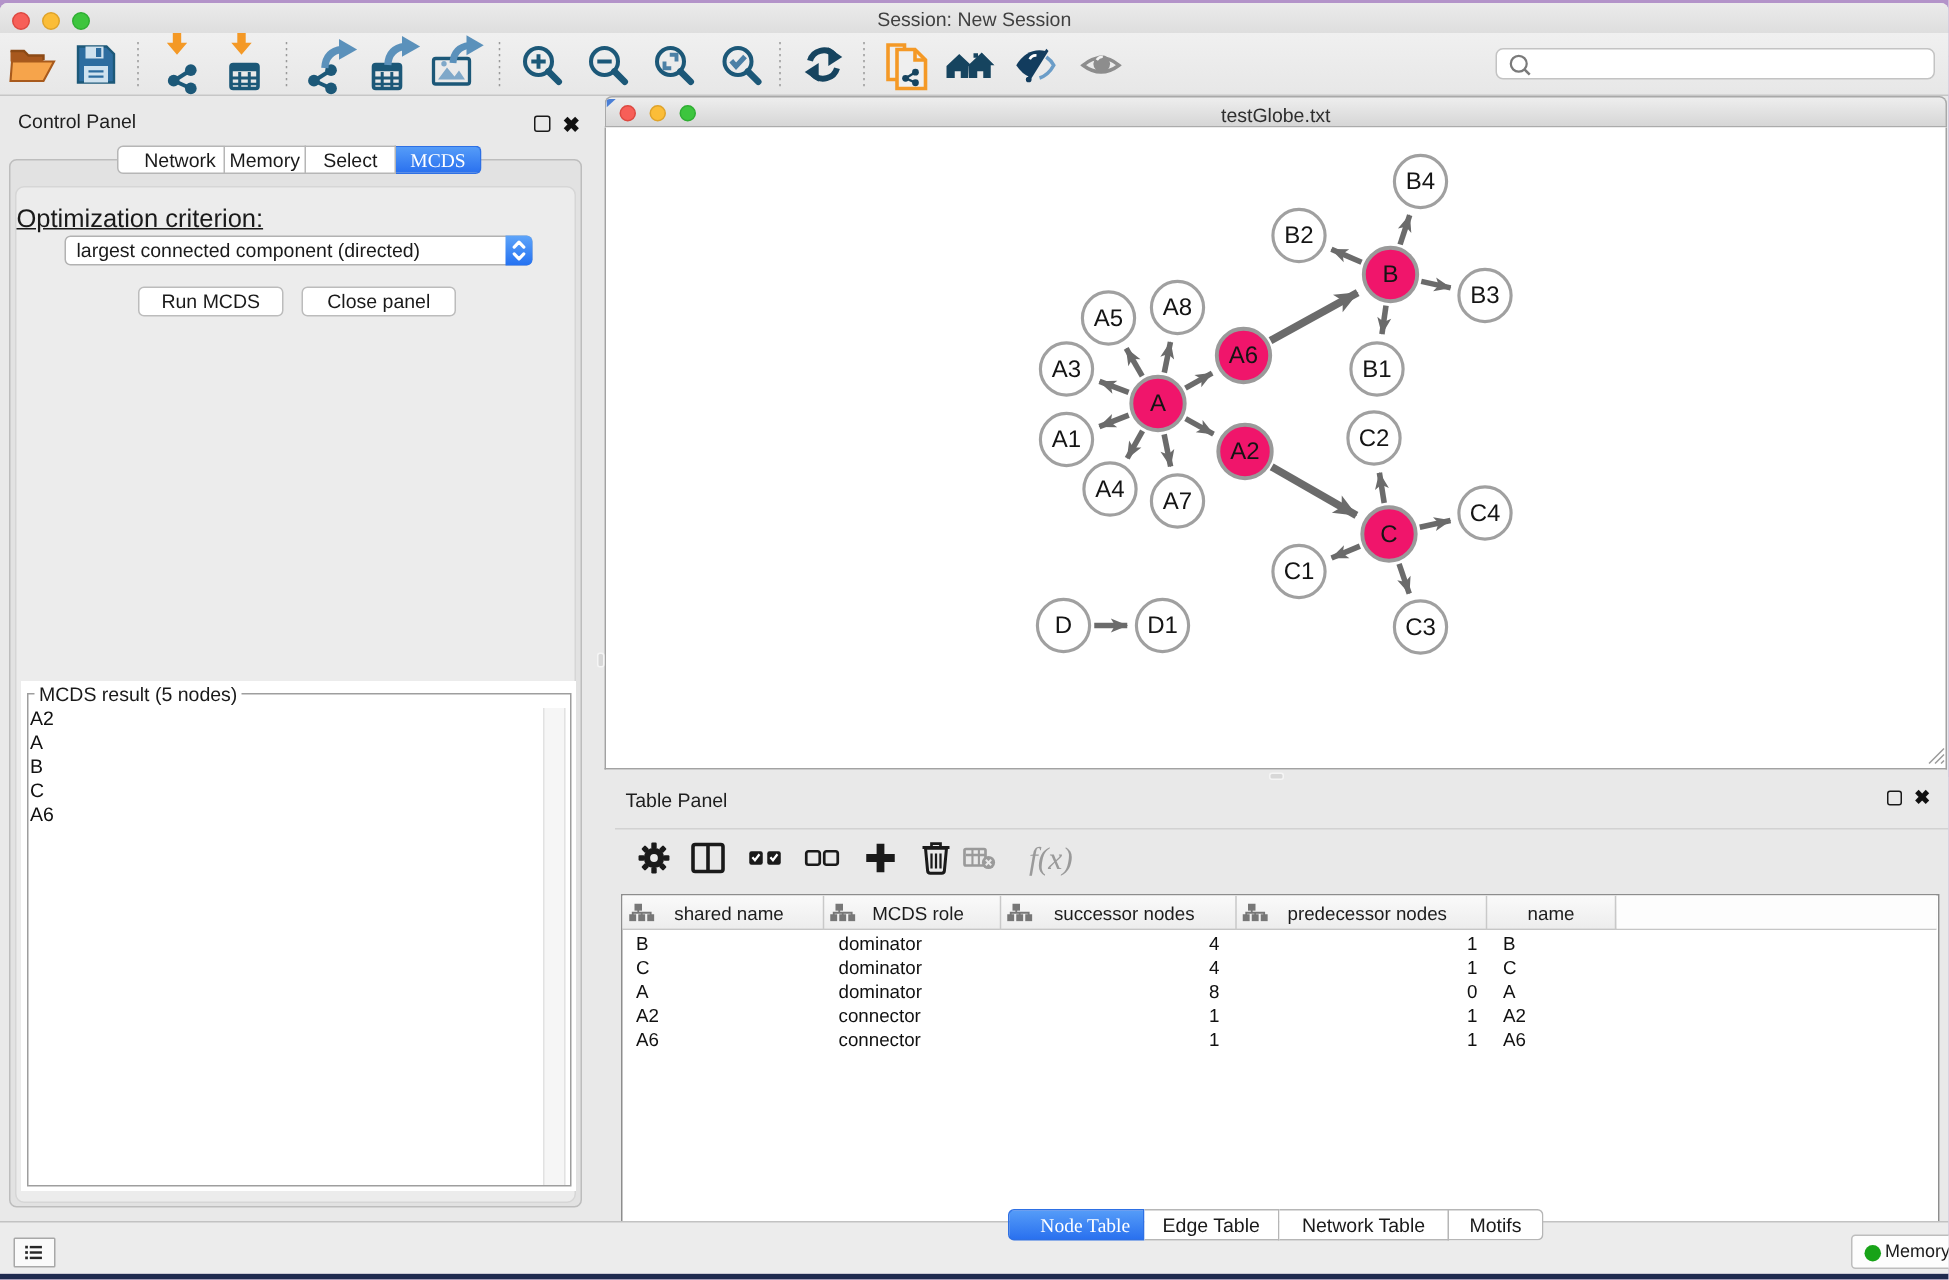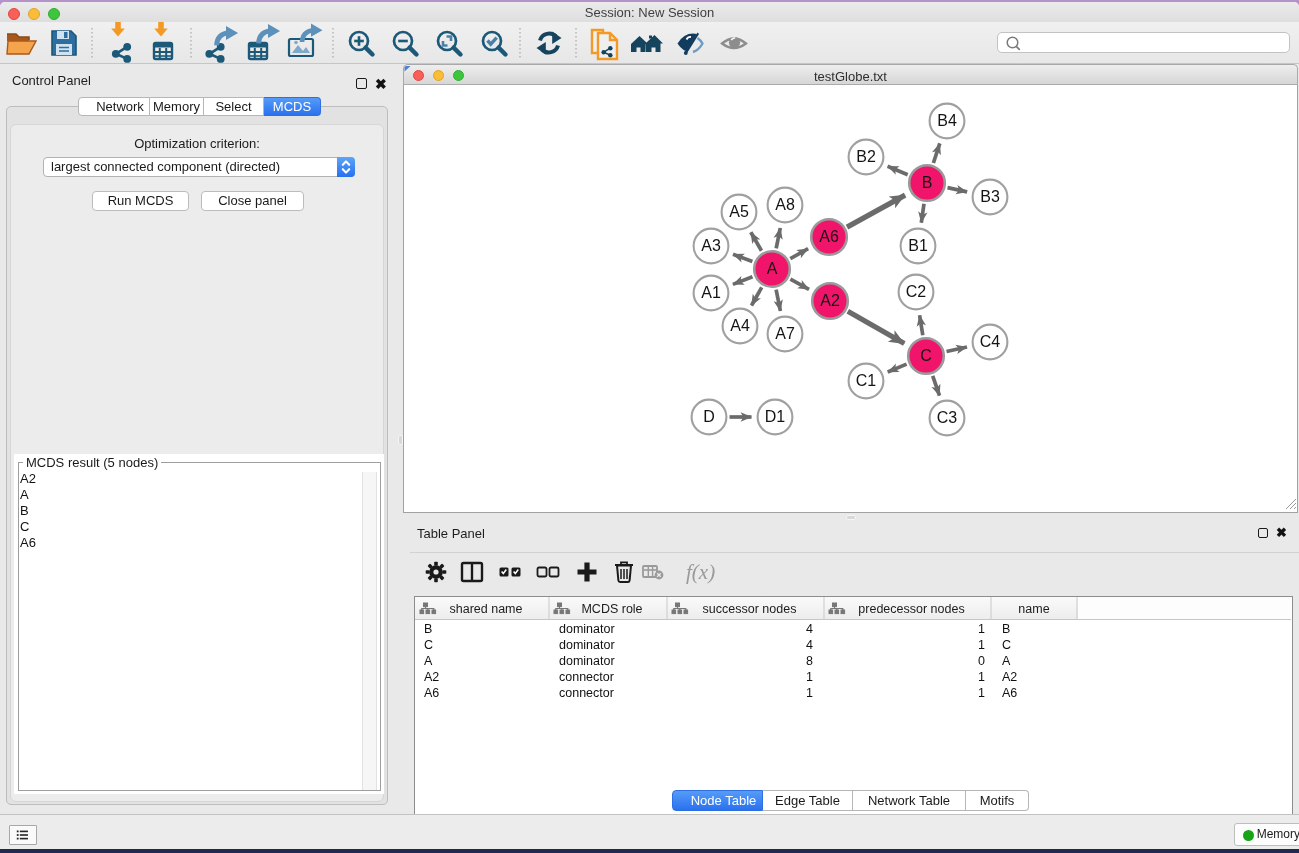--- a/index.html
+++ b/index.html
@@ -21,26 +21,26 @@
 #cpanel { position:absolute; left:0; top:62px; width:397px; height:751px; background:#e9e9e9; }
 #cpanel .hdr { position:absolute; left:12px; top:9px; font-size:13px; color:#1e1e1e; }
 .panbtns { position:absolute; top:10px; }
 .fltico { display:inline-block; width:11px; height:11px; border:1.5px solid #1a1a1a; border-radius:2px; vertical-align:middle; }
 .xico { font-size:14px; font-weight:bold; color:#111; vertical-align:middle; margin-left:8px; }
 
 .seg { position:absolute; display:flex; font-size:13px; }
 .seg .s { background:#fff; border:1px solid #b6b6b6; border-left:none; color:#1a1a1a; text-align:center; line-height:18px; height:19px; }
 .seg .s.first { border-left:1px solid #b6b6b6; border-radius:4px 0 0 4px;padding-left:12px; }
 .seg .s.last { border-radius:0 4px 4px 0; }
-.seg .s.act { background:linear-gradient(#559cf8,#2a71ef); border-color:#2e70e4; color:#fff; }
+.seg .s.act { background:linear-gradient(#559cf8,#2a71ef); border-color:#2e70e4; color:#fff;font-family:Liberation Serif, serif; }
 #cptabs { left:78px; top:33px; z-index:5; }
 #cptabs .s1 { width:72px; } #cptabs .s2 { width:54px; } #cptabs .s3 { width:60px; } #cptabs .s4 { width:57px; }
 #tabpanel { position:absolute; left:6px; top:42px; width:382px; height:699px; background:#e2e2e2; border:1px solid #bdbdbd; border-radius:5px; }
 #innerpanel { position:absolute; left:3px; top:17px; width:374px; height:678px; background:#ececec; border:1px solid #d6d6d6; border-radius:6px; }
-#optlabel { position:absolute; left:0; top:11px; width:100%; text-align:center; font-size:13px; color:#1a1a1a; }
+#optlabel { position:absolute; left:0; top:11px; width:100%; text-align:left; font-size:17px; color:#1a1a1a;text-decoration:underline; }
 #combo { position:absolute; left:32px; top:32px; width:312px; height:20px; background:#fff; border:1px solid #b2b2b2; border-radius:4px; font-size:13px; color:#1a1a1a; line-height:18px; padding-left:7px; }
 #combo .spin { position:absolute; right:-1px; top:-1px; width:18px; height:20px; background:linear-gradient(#5ea4f9,#2471f1); border-radius:0 4px 4px 0; }
 .btn { position:absolute; height:20px; background:#fff; border:1px solid #bcbcbc; border-radius:4px; font-size:13px; color:#1a1a1a; text-align:center; line-height:18px; }
 #runbtn { left:81px; top:66px; width:97px; }
 #closebtn { left:190px; top:66px; width:103px; }
 #mcdsbox { position:absolute; left:3px; top:329px; width:370px; height:340px; background:#fff; font-size:13px; color:#111; }
 #mcdsbox .gb { position:absolute; left:3.5px; top:7.5px; width:363px; height:329px; border:1px solid #9e9e9e; }
 #mcdsbox .legend { position:absolute; left:9px; top:1px; background:#fff; padding:0 3px; font-size:13px; color:#1a1a1a;text-align:right; }
 #mcdsbox .item { position:absolute; left:6px; height:16px; line-height:16px; }
 #mcdsbox .sb { position:absolute; left:348px; top:18px; width:15px; height:318px; background:#f6f6f6; border:1px solid #e2e2e2; border-top:none; border-bottom:none; }
@@ -54,21 +54,21 @@
 #netcanvas { position:absolute; left:0; top:21px; width:895px; height:428px; background:#fff; border:1px solid #a2a2a2; border-top:none; }
 
 #tpanel { position:absolute; left:403px; top:516px; width:896px; height:296px; background:#e9e9e9; }
 #tpanel .hdr { position:absolute; left:14px; top:8px; font-size:13px; color:#1e1e1e; }
 #ttoolbar { position:absolute; left:7px; top:34px; width:889px; height:37px; border-top:1px solid #d2d2d2; }
 #ttable { position:absolute; left:11px; top:78px; width:879px; height:236px; background:#fff; border:1px solid #8d8d8d; }
 #thead { position:absolute; left:0; top:0; width:876px; height:23px; background:linear-gradient(#fafafa,#ededed); border-bottom:1px solid #c6c6c6; }
 .trow { position:absolute; height:16px; font-size:12.5px; color:#111; line-height:16px; }
 #ttabs { left:269px; top:272px; z-index:5; }
 #ttabs .s1 { width:91px; } #ttabs .s2 { width:90px; } #ttabs .s3 { width:113px; } #ttabs .s4 { width:63px; }
-#ttabs .s { height:21px; line-height:20px; }
+#ttabs .s { height:21px; line-height:20px;margin-top:16px; }
 
 #statusbar { position:absolute; left:0; top:812px; width:1299px; height:35px; background:#ececec; border-top:1px solid #c2c2c2; }
 #listbtn { position:absolute; left:9px; top:10px; width:28px; height:20px; background:#fafafa; border:1px solid #a8a8a8; border-radius:1px; }
 #membtn { position:absolute; left:1214px; top:8px; width:75px; height:23px; background:#fdfdfd; border:1px solid #bdbdbd; border-radius:3px; font-size:12px; color:#1a1a1a; line-height:20px; text-align:right; padding-right:8px;margin-left:20px; }
 #membtn .dot { position:absolute; left:8px; top:5.5px; width:11px; height:11px; background:#18a318; border-radius:50%; }
 .grip { position:absolute; }
 </style>
 </head>
 <body>
 <div id="bottomstrip"></div>

